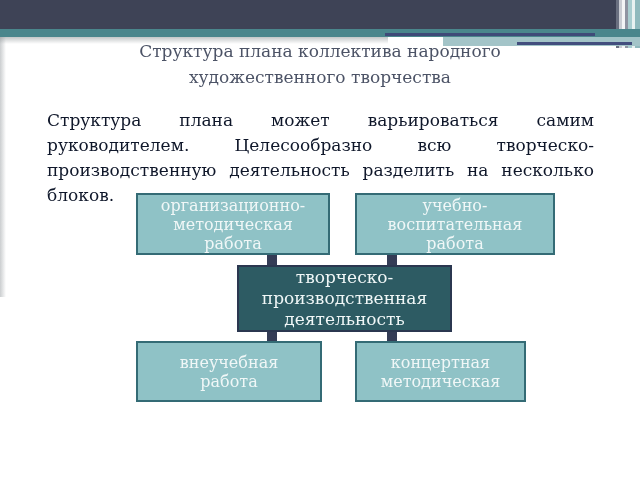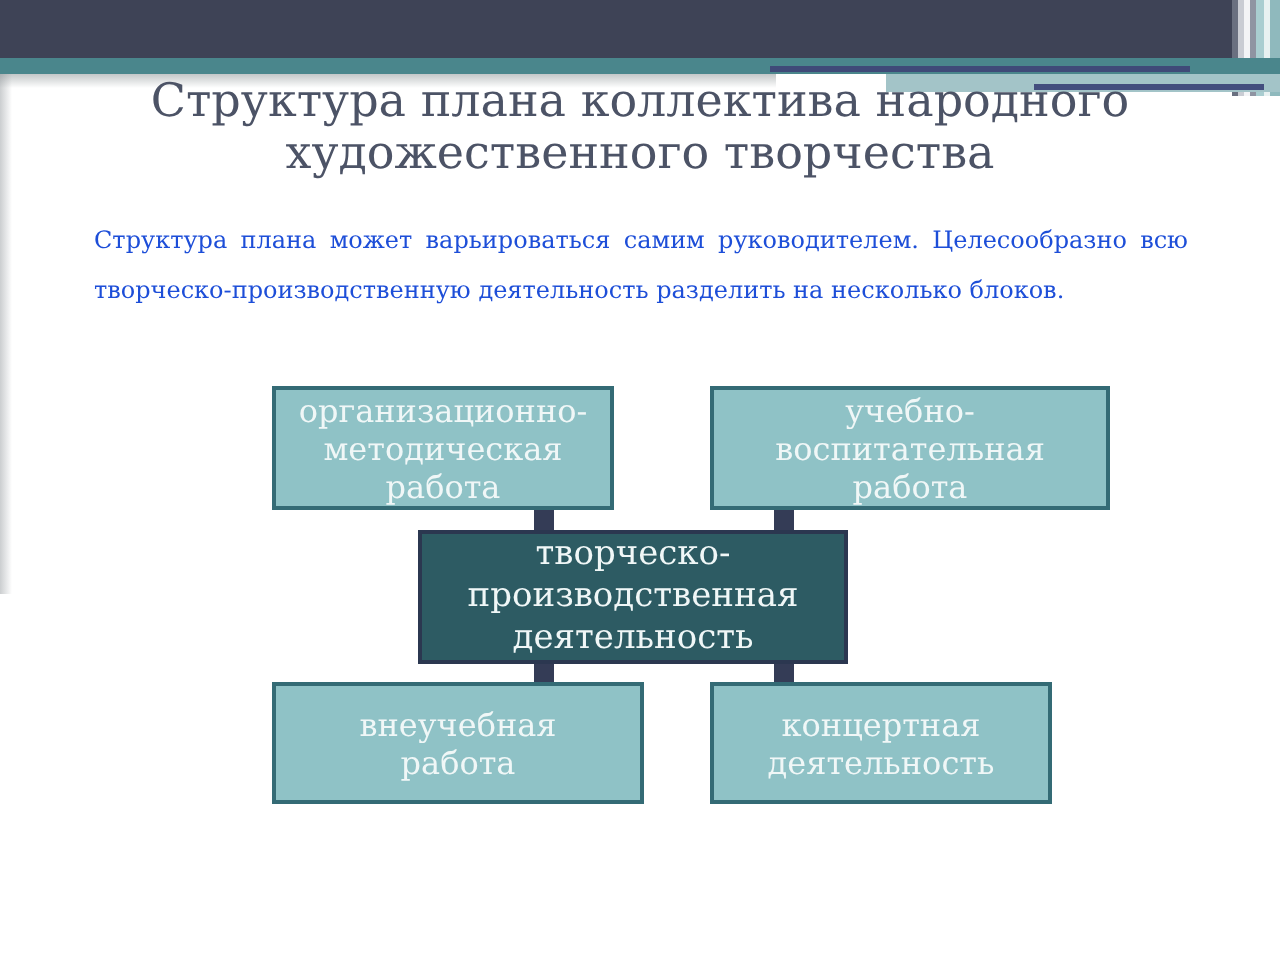--- a/index.html
+++ b/index.html
@@ -42,26 +42,26 @@
     background: #434e7e;
   }
   .left-edge-shade {
     position: absolute; left: 0; top: 37px; width: 6px; height: 260px;
     background: linear-gradient(to right, rgba(140,146,150,.45), rgba(255,255,255,0));
   }
   
   .page-title {
     position: absolute; left: 70px; top: 38px; width: 500px;
     text-align: center; white-space: pre-line;
-    font-size: 23px; line-height: 26px; color: #4c5366;
+    font-size: 17px; line-height: 26px; color: #4c5366;
   }
   .body-paragraph {
     position: absolute; left: 47px; top: 108px; width: 547px;
     text-align: justify;
-    font-size: 12px; line-height: 25px; color: #1d4ed8;
+    font-size: 17px; line-height: 25px; color: #0f172a;
   }
   
   .box {
     position: absolute; box-sizing: border-box; z-index: 2;
     display: flex; align-items: center; justify-content: center;
     text-align: center; white-space: pre-line;
     color: #f0f7f7;
   }
   .box.light {
     background: #8fc2c6;
@@ -70,23 +70,23 @@
   }
   .box.dark {
     background: #2d5b63;
     border: 2px solid #2b3750;
     font-size: 17px; line-height: 21px;
   }
   .connector {
     position: absolute; width: 10px; z-index: 1;
     background: #343c56;
   }
-  #box-org     { left: 136px; top: 193px; width: 171px; height: 62px; }
+  #box-org     { left: 136px; top: 193px; width: 194px; height: 62px; }
   #box-edu     { left: 355px; top: 193px; width: 200px; height: 62px; }
-  #box-creative{ left: 209px; top: 265px; width: 215px; height: 67px; }
+  #box-creative{ left: 237px; top: 265px; width: 215px; height: 67px; }
   #box-extra   { left: 136px; top: 341px; width: 186px; height: 61px; }
   #box-concert { left: 355px; top: 341px; width: 171px; height: 61px; }
   #conn-1 { left: 267px; top: 250px; height: 20px; }
   #conn-2 { left: 387px; top: 250px; height: 20px; }
   #conn-3 { left: 267px; top: 327px; height: 19px; }
   #conn-4 { left: 387px; top: 327px; height: 19px; }
 </style>
 </head>
 <body>
 
@@ -115,15 +115,15 @@
 работа</div>
   <div class="box light" id="box-edu">учебно-
 воспитательная
 работа</div>
   <div class="box dark" id="box-creative">творческо-
 производственная
 деятельность</div>
   <div class="box light" id="box-extra">внеучебная
 работа</div>
   <div class="box light" id="box-concert">концертная
-деятельность</div>
+методическая</div>
 
 </div>
 
 </body></html>

